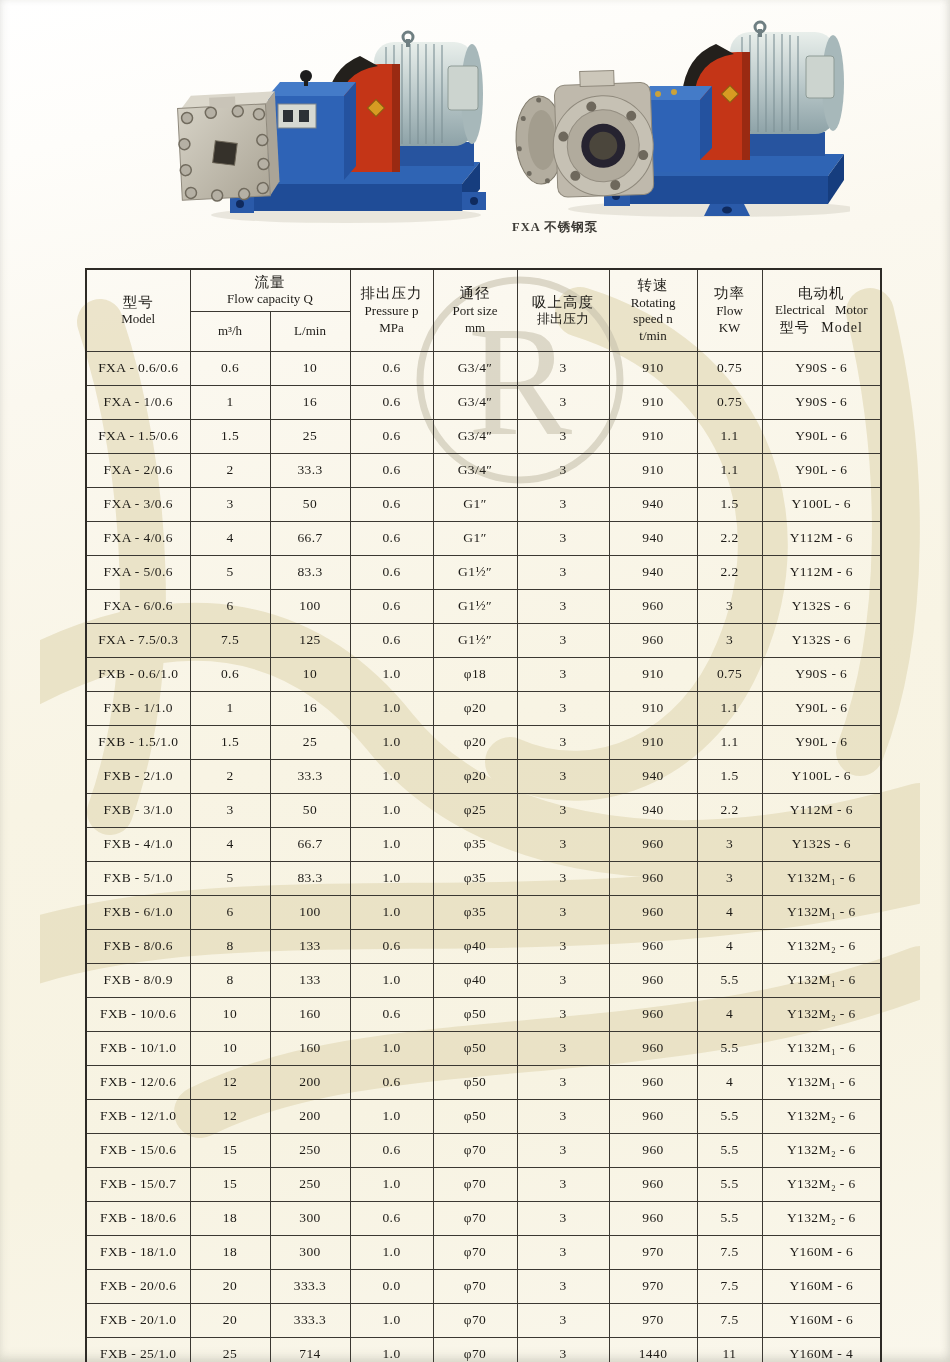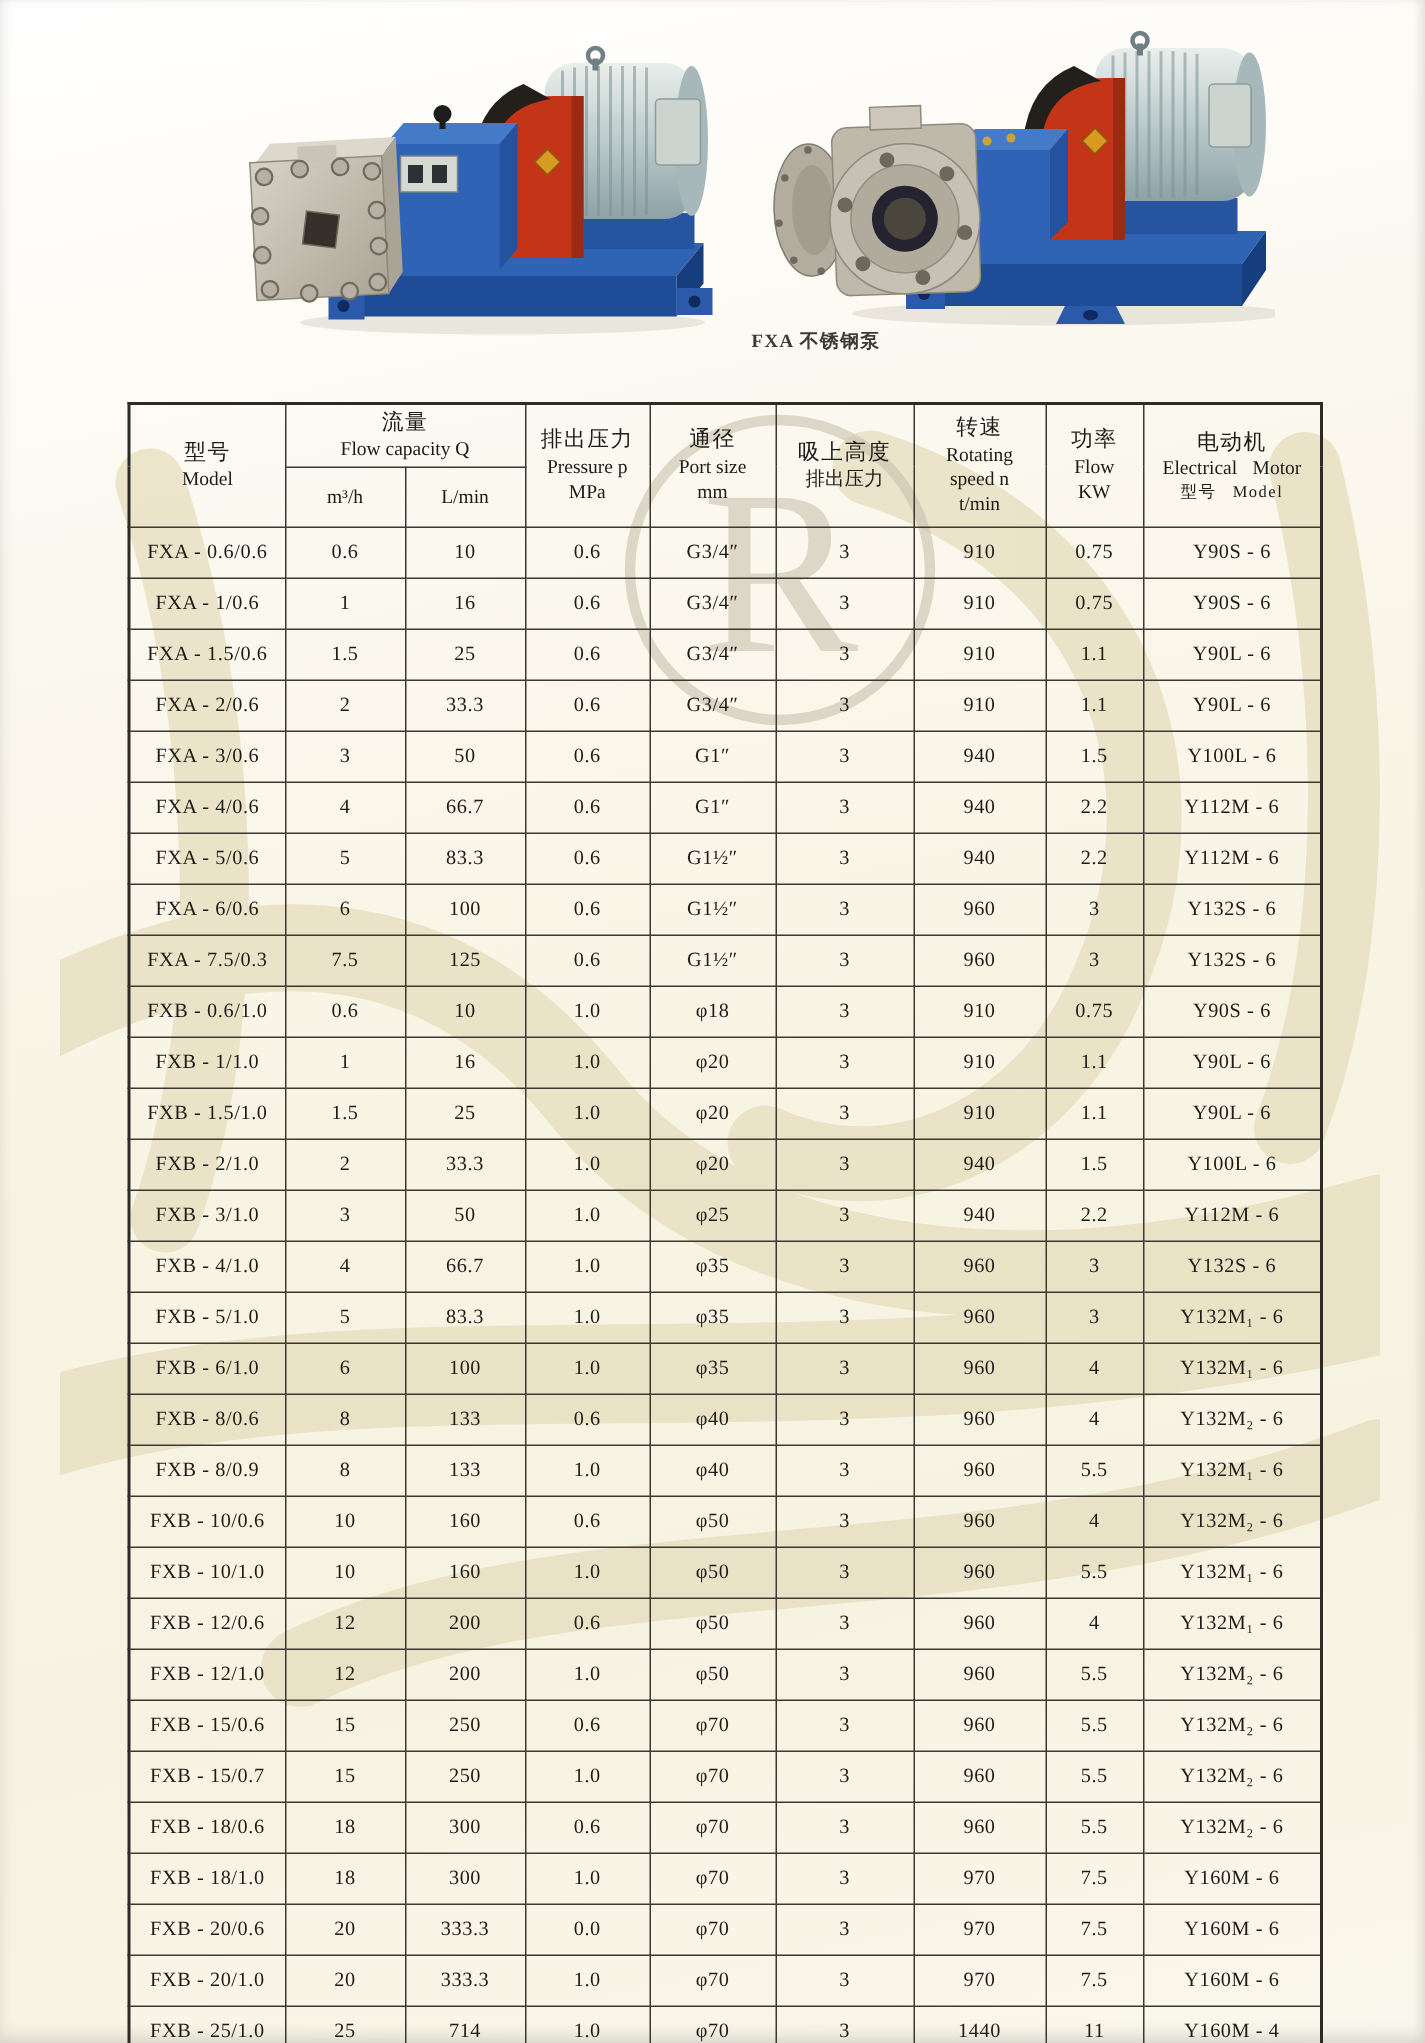--- a/index.html
+++ b/index.html
@@ -5,21 +5,21 @@
   html,body { margin:0; padding:0; }
   body { width:950px; height:1362px; background:#e9e7e0; }
   .page {
     position:relative; width:950px; height:1362px; overflow:hidden;
     background: linear-gradient(168deg, #ffffff 0%, #fefdfa 10%, #fbf8ef 26%,
                 #f8f4e4 52%, #f7f3e2 76%, #faf7ec 100%);
     font-family:"Liberation Serif","DejaVu Serif",serif;
     box-shadow: inset 0 -5px 10px rgba(140,138,128,.25), inset -3px 0 6px rgba(160,158,148,.12);
   }
   figure { margin:0; }
-  .fig-left  { position:absolute; left:145px; top:14px;  width:332px; height:212px; }
+  .fig-left  { position:absolute; left:156px; top:14px;  width:332px; height:212px; }
   .fig-right { position:absolute; left:498px; top:8px;   width:352px; height:212px; }
   .photo-caption {
     position:absolute; font-size:12.5px; font-weight:bold; color:#3c3a35;
     letter-spacing:1px; white-space:nowrap; z-index:2;
   }
   .caption-left  { left:356px; top:205px; }
 
   .watermark { position:absolute; left:40px; top:252px; width:880px; height:1060px; z-index:0; }
 
   .spec-table {
@@ -266,21 +266,21 @@
           <div class="hdr-en">t/min</div>
         </th>
         <th rowspan="2">
           <div class="hdr-zh">功率</div>
           <div class="hdr-en">Flow</div>
           <div class="hdr-en">KW</div>
         </th>
         <th rowspan="2">
           <div class="hdr-zh">电动机</div>
           <div class="hdr-en hdr-wide">Electrical Motor</div>
-          <div class="hdr-zh hdr-wide" style="font-size:11px">型号 Model</div>
+          <div class="hdr-zh hdr-wide" style="font-size:14px">型号 Model</div>
         </th>
       </tr>
       <tr class="hrow2">
         <th>
           <div class="hdr-en">m³/h</div>
         </th>
         <th>
           <div class="hdr-en">L/min</div>
         </th>
       </tr>

